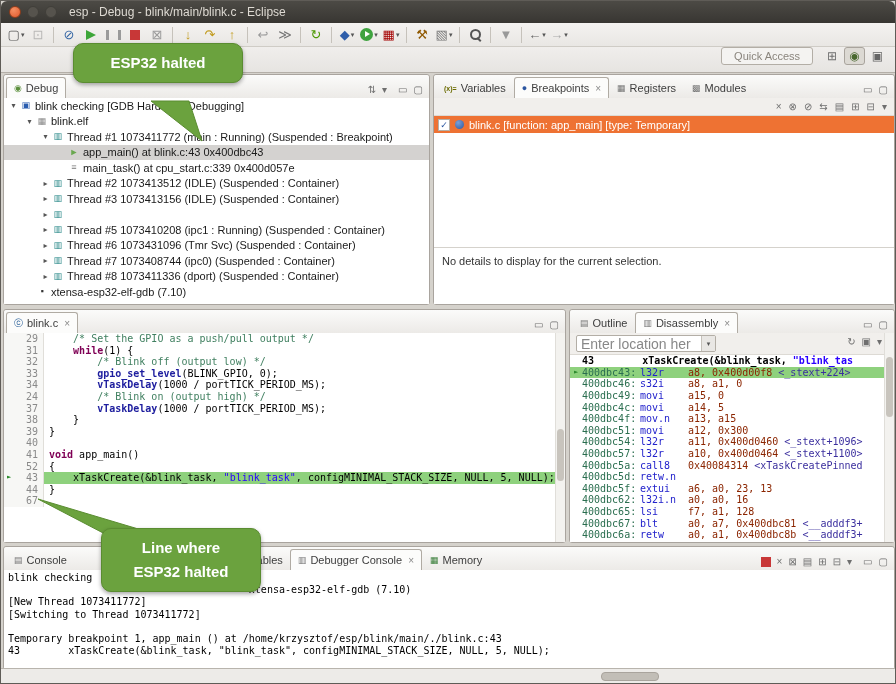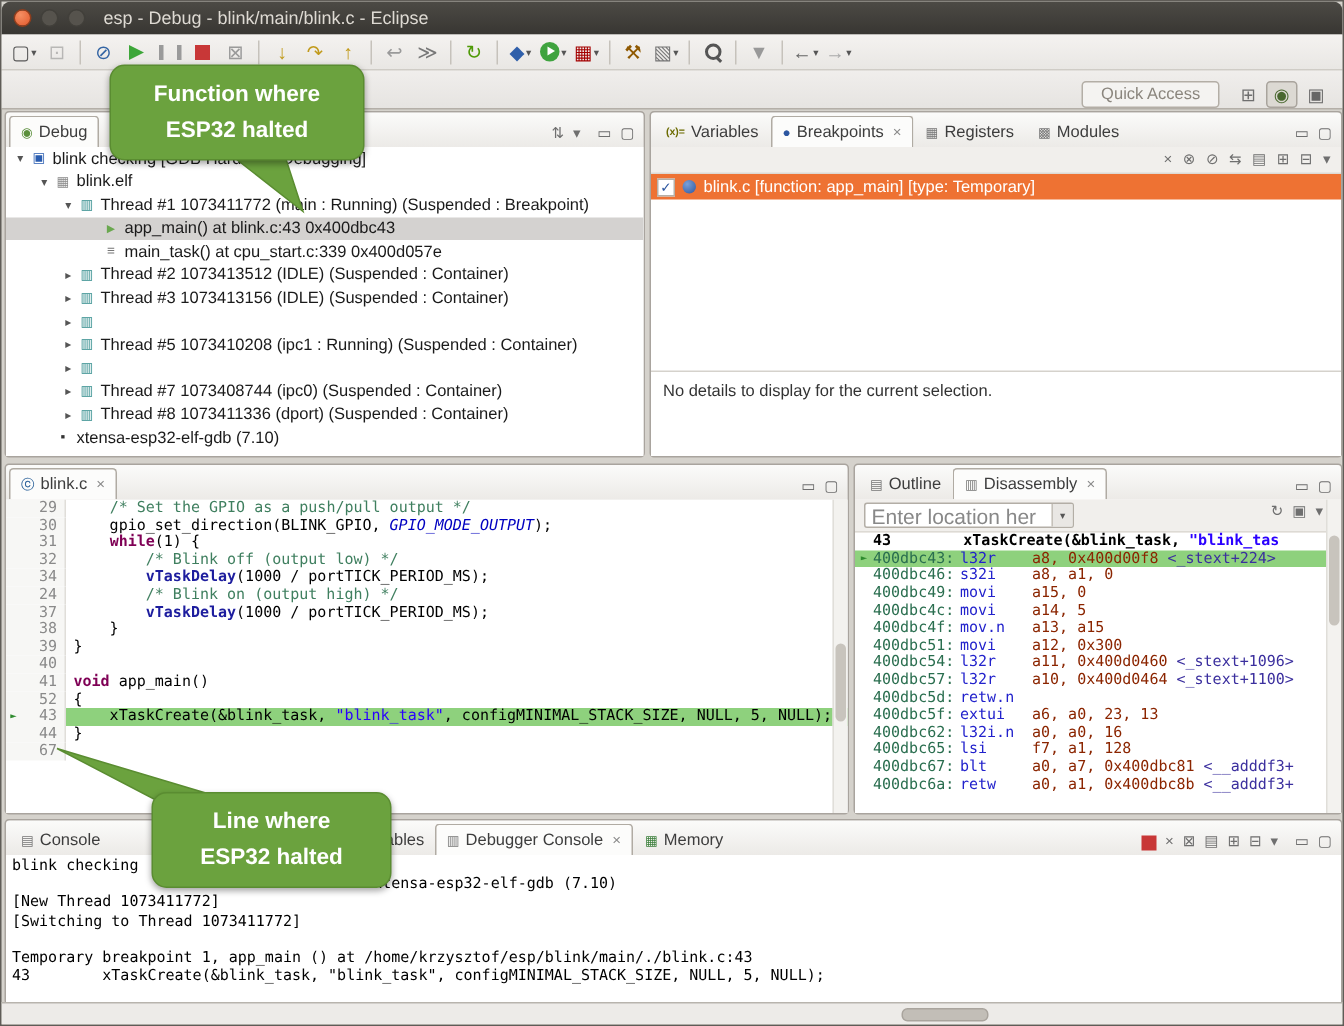--- a/index.html
+++ b/index.html
@@ -5,21 +5,21 @@
   html,body{margin:0;padding:0;background:#4a4742;}
   .window{position:relative;width:896px;height:684px;background:#d5d2cc;font-family:"Liberation Sans",sans-serif;overflow:hidden;box-sizing:border-box;border:1px solid #5f5c57;}
   
   .titlebar{height:22px;background:linear-gradient(#4c4a45,#383632);border-radius:6px 6px 0 0;display:flex;align-items:center;padding:0 8px;}
   .winbtn{width:12px;height:12px;border-radius:50%;margin-right:6px;box-sizing:border-box;}
   .winbtn.close{background:radial-gradient(circle at 35% 30%,#f58f63,#e1592c);border:1px solid #8e3d1d;}
   .winbtn.plain{background:#56534d;border:1px solid #413f3a;}
   .wtitle{color:#dedad3;font-size:12px;margin-left:6px;white-space:nowrap;}
   
   .toolbar{height:23px;background:linear-gradient(#f4f2f0,#e9e7e4);border-bottom:1px solid #cfccc6;display:flex;align-items:center;padding:0 4px;}
-  .toolbar2{height:25px;background:linear-gradient(#f0eeec,#e6e4e1);border-bottom:1px solid #b4afa8;display:flex;align-items:flex-end;padding:0 8px;}
+  .toolbar2{height:25px;background:linear-gradient(#f0eeec,#e6e4e1);border-bottom:1px solid #b4afa8;display:flex;align-items:flex-start;padding:0 8px;}
   .ticon{height:20px;min-width:18px;display:flex;align-items:center;justify-content:center;padding:0 2px;border-radius:3px;}
   .tglyph{font-size:13px;line-height:1;}
   .tglyph.dim{opacity:.45;}
   .tcaret{font-size:7px;color:#555;margin-left:1px;}
   .tsep{width:1px;height:16px;background:#c6c2bb;margin:0 4px;}
   .ishape{display:inline-block;}
   .i-play{width:0;height:0;border-left:10px solid #3da639;border-top:5px solid transparent;border-bottom:5px solid transparent;}
   .i-pause{width:9px;height:10px;border-left:3px solid #9a9a9a;border-right:3px solid #9a9a9a;}
   .i-stop{width:10px;height:10px;background:#c83737;}
   .i-run{width:13px;height:13px;border-radius:50%;background:#3fa33f;position:relative;}
@@ -257,20 +257,21 @@
           <span class="ticon2" style="color: rgb(46, 139, 139);">▥</span>
         </div>
         <div class="trow" style="padding-left: 36px;">
           <span class="tarrow">▸</span>
           <span class="ticon2" style="color: rgb(46, 139, 139);">▥</span>
           <span class="tlabel">Thread #5 1073410208 (ipc1 : Running) (Suspended : Container)</span>
         </div>
         <div class="trow" style="padding-left: 36px;">
           <span class="tarrow">▸</span>
           <span class="ticon2" style="color: rgb(46, 139, 139);">▥</span>
+          <span class="tlabel">Thread #6 1073431096 (Tmr Svc) (Suspended : Container)</span>
         </div>
         <div class="trow" style="padding-left: 36px;">
           <span class="tarrow">▸</span>
           <span class="ticon2" style="color: rgb(46, 139, 139);">▥</span>
           <span class="tlabel">Thread #7 1073408744 (ipc0) (Suspended : Container)</span>
         </div>
         <div class="trow" style="padding-left: 36px;">
           <span class="tarrow">▸</span>
           <span class="ticon2" style="color: rgb(46, 139, 139);">▥</span>
           <span class="tlabel">Thread #8 1073411336 (dport) (Suspended : Container)</span>
@@ -340,23 +341,23 @@
           </div>
         </div>
       <div class="hicons">
           <span class="hicon">▭</span>
           <span class="hicon">▢</span>
         </div>
     </div>
     <div class="pbody">
       <div>
           <div class="ed-row"><span class="ed-marker"></span><span class="ed-num">29</span><span class="ed-code"><span class="tk-pl">    </span><span class="tk-cm">/* Set the GPIO as a push/pull output */</span></span></div>
-          <div class="ed-row"><span class="ed-marker"></span><span class="ed-num">30</span><span class="ed-code"><span class="tk-pl">    gpio_set_direction(BLINK_GPIO, </span><span class="tk-en">GPIO_MODE_OUTPUT</span><span class="tk-pl">);</span></span></div>
           <div class="ed-row"><span class="ed-marker"></span><span class="ed-num">31</span><span class="ed-code"><span class="tk-pl">    </span><span class="tk-kw">while</span><span class="tk-pl">(1) {</span></span></div>
           <div class="ed-row"><span class="ed-marker"></span><span class="ed-num">32</span><span class="ed-code"><span class="tk-pl">        </span><span class="tk-cm">/* Blink off (output low) */</span></span></div>
+          <div class="ed-row"><span class="ed-marker"></span><span class="ed-num">33</span><span class="ed-code"><span class="tk-pl">        </span><span class="tk-fn">gpio_set_level</span><span class="tk-pl">(BLINK_GPIO, 0);</span></span></div>
           <div class="ed-row"><span class="ed-marker"></span><span class="ed-num">34</span><span class="ed-code"><span class="tk-pl">        </span><span class="tk-fn">vTaskDelay</span><span class="tk-pl">(1000 / portTICK_PERIOD_MS);</span></span></div>
           <div class="ed-row"><span class="ed-marker"></span><span class="ed-num">24</span><span class="ed-code"><span class="tk-pl">        </span><span class="tk-cm">/* Blink on (output high) */</span></span></div>
           <div class="ed-row"><span class="ed-marker"></span><span class="ed-num">37</span><span class="ed-code"><span class="tk-pl">        </span><span class="tk-fn">vTaskDelay</span><span class="tk-pl">(1000 / portTICK_PERIOD_MS);</span></span></div>
           <div class="ed-row"><span class="ed-marker"></span><span class="ed-num">38</span><span class="ed-code"><span class="tk-pl">    }</span></span></div>
           <div class="ed-row"><span class="ed-marker"></span><span class="ed-num">39</span><span class="ed-code"><span class="tk-pl">}</span></span></div>
           <div class="ed-row"><span class="ed-marker"></span><span class="ed-num">40</span><span class="ed-code"></span></div>
           <div class="ed-row"><span class="ed-marker"></span><span class="ed-num">41</span><span class="ed-code"><span class="tk-kw">void</span><span class="tk-pl"> app_main()</span></span></div>
           <div class="ed-row"><span class="ed-marker"></span><span class="ed-num">52</span><span class="ed-code"><span class="tk-pl">{</span></span></div>
           <div class="ed-row cur"><span class="ed-marker">►</span><span class="ed-num">43</span><span class="ed-code"><span class="tk-pl">    xTaskCreate(&amp;blink_task, </span><span class="tk-st">"blink_task"</span><span class="tk-pl">, configMINIMAL_STACK_SIZE, NULL, 5, NULL);</span></span></div>
           <div class="ed-row"><span class="ed-marker"></span><span class="ed-num">44</span><span class="ed-code"><span class="tk-pl">}</span></span></div>
@@ -401,20 +402,21 @@
       <div>
           <div class="ds-row"><span class="ds-marker"></span><span class="ds-src"><span class="tk-pl">43        xTaskCreate(&amp;blink_task, </span><span class="tk-st">"blink_tas</span></span></div>
           <div class="ds-row cur"><span class="ds-marker">►</span><span class="ds-addr">400dbc43:</span><span class="ds-mnem">l32r</span><span class="ds-ops">a8, 0x400d00f8</span><span class="ds-sym"> &lt;_stext+224&gt;</span></div>
           <div class="ds-row"><span class="ds-marker"></span><span class="ds-addr">400dbc46:</span><span class="ds-mnem">s32i</span><span class="ds-ops">a8, a1, 0</span></div>
           <div class="ds-row"><span class="ds-marker"></span><span class="ds-addr">400dbc49:</span><span class="ds-mnem">movi</span><span class="ds-ops">a15, 0</span></div>
           <div class="ds-row"><span class="ds-marker"></span><span class="ds-addr">400dbc4c:</span><span class="ds-mnem">movi</span><span class="ds-ops">a14, 5</span></div>
           <div class="ds-row"><span class="ds-marker"></span><span class="ds-addr">400dbc4f:</span><span class="ds-mnem">mov.n</span><span class="ds-ops">a13, a15</span></div>
           <div class="ds-row"><span class="ds-marker"></span><span class="ds-addr">400dbc51:</span><span class="ds-mnem">movi</span><span class="ds-ops">a12, 0x300</span></div>
           <div class="ds-row"><span class="ds-marker"></span><span class="ds-addr">400dbc54:</span><span class="ds-mnem">l32r</span><span class="ds-ops">a11, 0x400d0460</span><span class="ds-sym"> &lt;_stext+1096&gt;</span></div>
           <div class="ds-row"><span class="ds-marker"></span><span class="ds-addr">400dbc57:</span><span class="ds-mnem">l32r</span><span class="ds-ops">a10, 0x400d0464</span><span class="ds-sym"> &lt;_stext+1100&gt;</span></div>
+          <div class="ds-row"><span class="ds-marker"></span><span class="ds-addr">400dbc5a:</span><span class="ds-mnem">call8</span><span class="ds-ops">0x40084314</span><span class="ds-sym"> &lt;xTaskCreatePinned</span></div>
           <div class="ds-row"><span class="ds-marker"></span><span class="ds-addr">400dbc5d:</span><span class="ds-mnem">retw.n</span><span class="ds-ops"></span></div>
           <div class="ds-row"><span class="ds-marker"></span><span class="ds-addr">400dbc5f:</span><span class="ds-mnem">extui</span><span class="ds-ops">a6, a0, 23, 13</span></div>
           <div class="ds-row"><span class="ds-marker"></span><span class="ds-addr">400dbc62:</span><span class="ds-mnem">l32i.n</span><span class="ds-ops">a0, a0, 16</span></div>
           <div class="ds-row"><span class="ds-marker"></span><span class="ds-addr">400dbc65:</span><span class="ds-mnem">lsi</span><span class="ds-ops">f7, a1, 128</span></div>
           <div class="ds-row"><span class="ds-marker"></span><span class="ds-addr">400dbc67:</span><span class="ds-mnem">blt</span><span class="ds-ops">a0, a7, 0x400dbc81</span><span class="ds-sym"> &lt;__adddf3+</span></div>
           <div class="ds-row"><span class="ds-marker"></span><span class="ds-addr">400dbc6a:</span><span class="ds-mnem">retw</span><span class="ds-ops">a0, a1, 0x400dbc8b</span><span class="ds-sym"> &lt;__adddf3+</span></div>
         </div>
       <div class="vscroll">
         <div class="vthumb" style="top:24px;height:60px;"></div>
       </div>
@@ -471,21 +473,20 @@
   <div class="statusbar">
     <div class="grip"></div>
   </div>
 
   <svg class="tails" width="896" height="684">
     <polygon points="150,100 188,100 201,140" fill="#6ba23e" stroke="#5a8c31" stroke-width="1"></polygon>
     <polygon points="106,534 144,530 37,498" fill="#6ba23e" stroke="#5a8c31" stroke-width="1"></polygon>
   </svg>
 
   <div class="callout" id="callout-function">
-    <div>Function where</div>
     <div>ESP32 halted</div>
   </div>
   <div class="callout" id="callout-line">
     <div>Line where</div>
     <div>ESP32 halted</div>
   </div>
 
 </div>
 
 </body></html>

